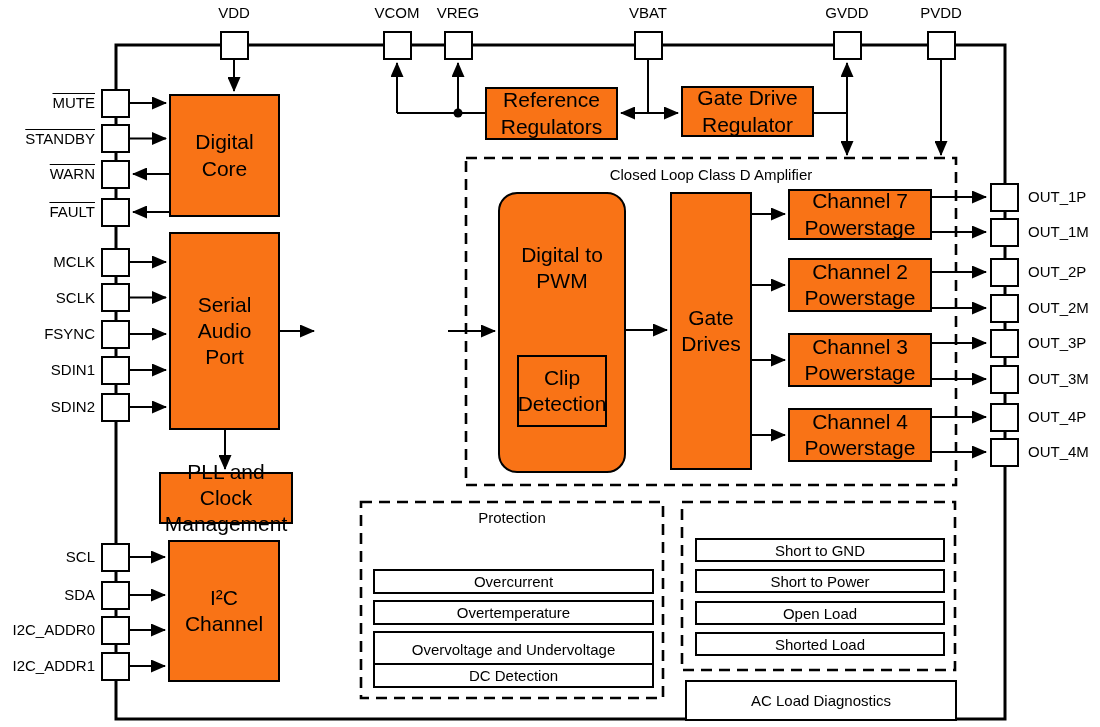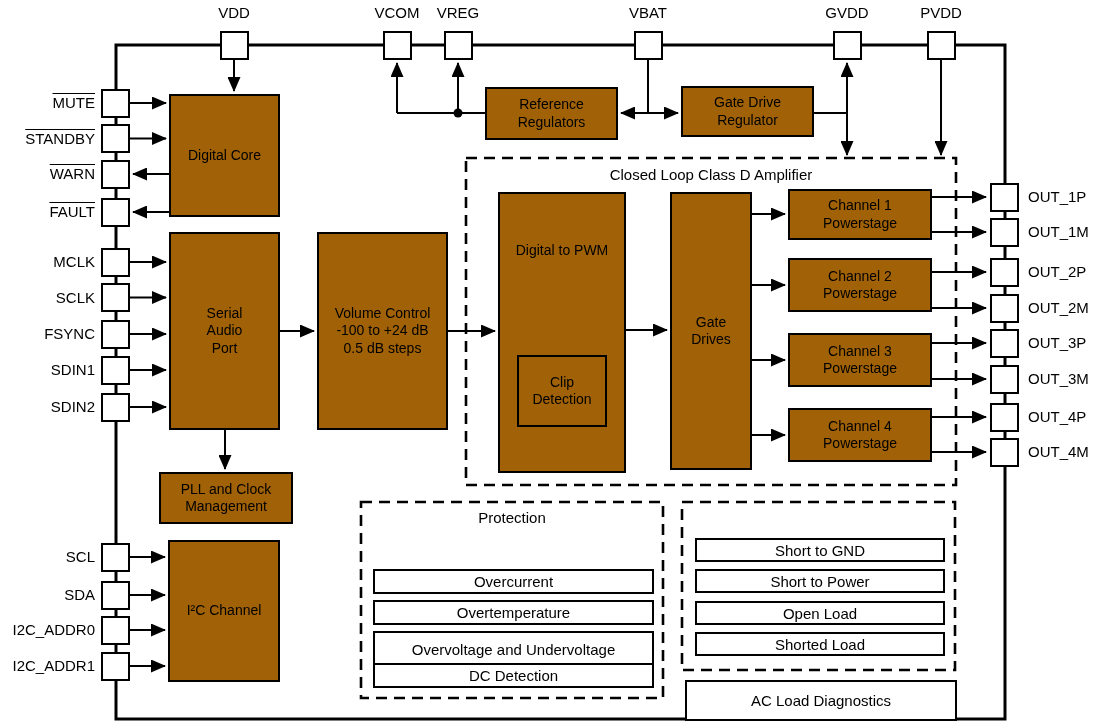--- a/index.html
+++ b/index.html
@@ -2,26 +2,26 @@
 <html><head>
 <meta charset="utf-8">
 <style>
   html,body{margin:0;padding:0;background:#ffffff;}
   #canvas{
     position:relative;width:1100px;height:727px;background:#ffffff;
     font-family:"Liberation Sans", sans-serif;color:#000;overflow:hidden;
   }
   svg{position:absolute;left:0;top:0;}
   .block{
-    position:absolute;border:2.5px solid #000;background:#a16207;
+    position:absolute;border:2.5px solid #000;background:#f97316;
     display:flex;align-items:center;justify-content:center;text-align:center;
-    font-size:14px;line-height:1.25;box-sizing:border-box;z-index:3;
+    font-size:21px;line-height:1.25;box-sizing:border-box;z-index:3;
   }
   .block span{white-space:pre-line;}
-  .block.align-top{align-items:flex-start;}
+  .block.align-top{align-items:flex-start;border-radius:19px;}
   .block.align-top span{padding-top:48px;}
   .item{
     position:absolute;border:2.5px solid #000;background:#fff;
     display:flex;align-items:center;justify-content:center;text-align:center;
     font-size:15px;box-sizing:border-box;z-index:3;
   }
   .pin{
     position:absolute;width:29px;height:29px;border:2.3px solid #000;
     background:#fff;box-sizing:border-box;z-index:4;
   }
@@ -168,25 +168,20 @@
   <div class="plabel" style="left:1028px;top:442px">OUT_4M</div>
 
   <div class="block" style="left:169px;top:94px;width:111px;height:123px">
       <span>Digital Core</span>
     </div>
   <div class="block" style="left:169px;top:232px;width:111px;height:198px">
       <span>Serial
 Audio
 Port</span>
     </div>
-  <div class="block" style="left:317px;top:232px;width:131px;height:198px">
-      <span>Volume Control
--100 to +24 dB
-0.5 dB steps</span>
-    </div>
   <div class="block" style="left:159px;top:472px;width:134px;height:52px">
       <span>PLL and Clock
 Management</span>
     </div>
   <div class="block" style="left:168px;top:540px;width:112px;height:142px">
       <span>I²C Channel</span>
     </div>
   <div class="block" style="left:485px;top:87px;width:133px;height:53px">
       <span>Reference
 Regulators</span>
@@ -202,21 +197,21 @@
     </div>
   <div class="block" style="left:517px;top:355px;width:90px;height:72px">
       <span>Clip
 Detection</span>
     </div>
   <div class="block" style="left:670px;top:192px;width:82px;height:278px">
       <span>Gate
 Drives</span>
     </div>
   <div class="block" style="left:788px;top:189px;width:144px;height:51px">
-      <span>Channel 1
+      <span>Channel 7
 Powerstage</span>
     </div>
   <div class="block" style="left:788px;top:258px;width:144px;height:54px">
       <span>Channel 2
 Powerstage</span>
     </div>
   <div class="block" style="left:788px;top:333px;width:144px;height:54px">
       <span>Channel 3
 Powerstage</span>
     </div>

